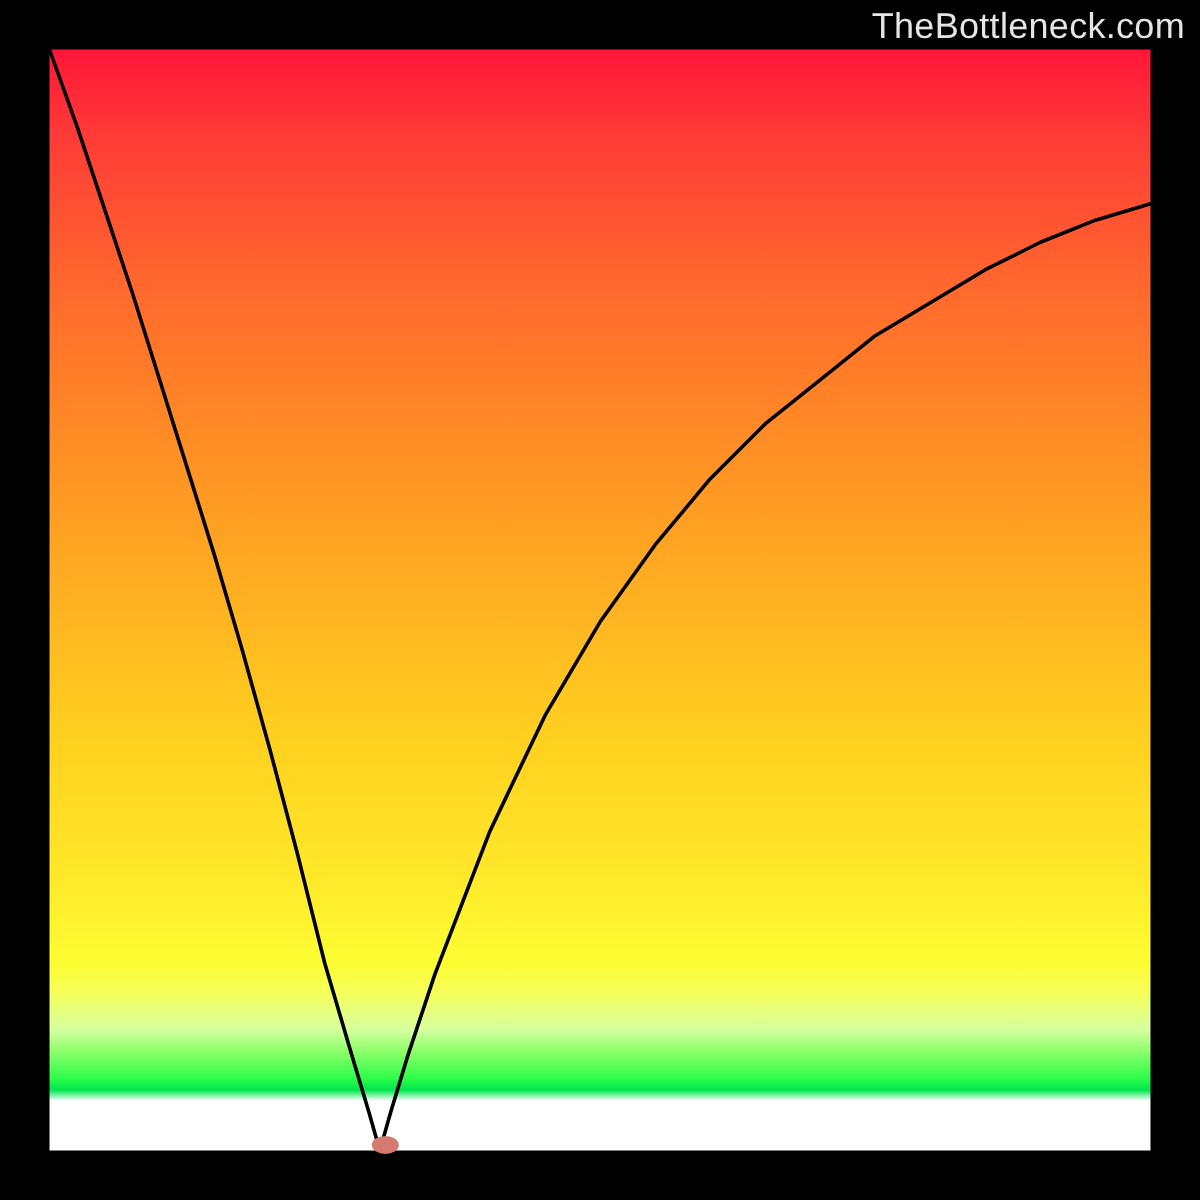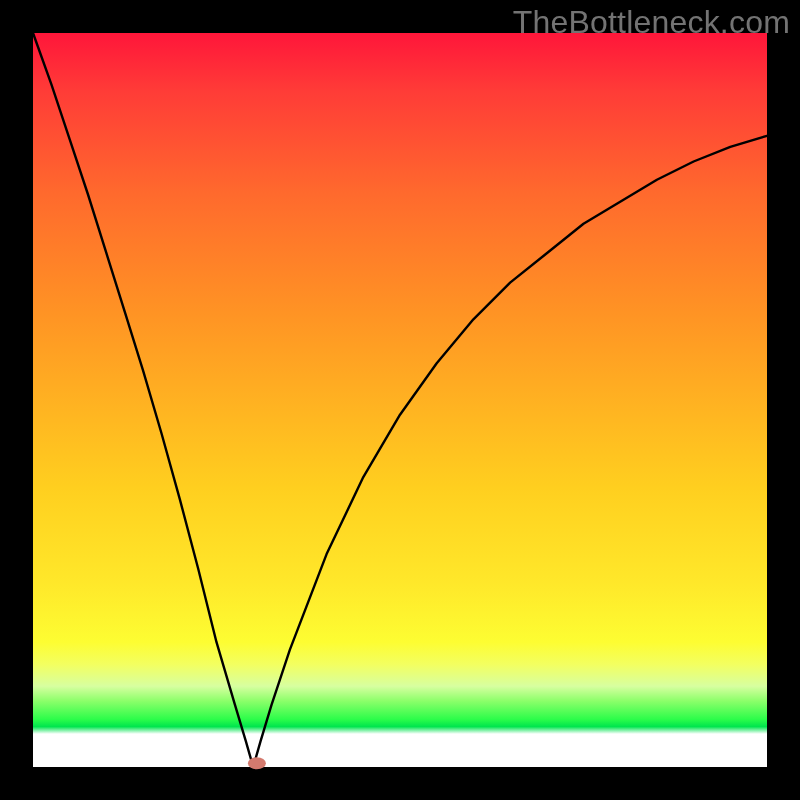--- a/index.html
+++ b/index.html
@@ -41,22 +41,22 @@
       #2cfd4a 93.5%,
       #00e54e 94.5%,
       #ffffff 95.5%,
       #ffffff 100%
     );
   }
   .watermark {
     position: absolute;
     top: 4px;
     right: 10px;
-    color: #737373;
-    font-size: 32px;
+    color: #e5e5e5;
+    font-size: 24px;
     letter-spacing: 0.2px;
     font-weight: 400;
     user-select: none;
   }
   svg.curve {
     position: absolute;
     left: 0;
     top: 0;
     width: 734px;
     height: 734px;

